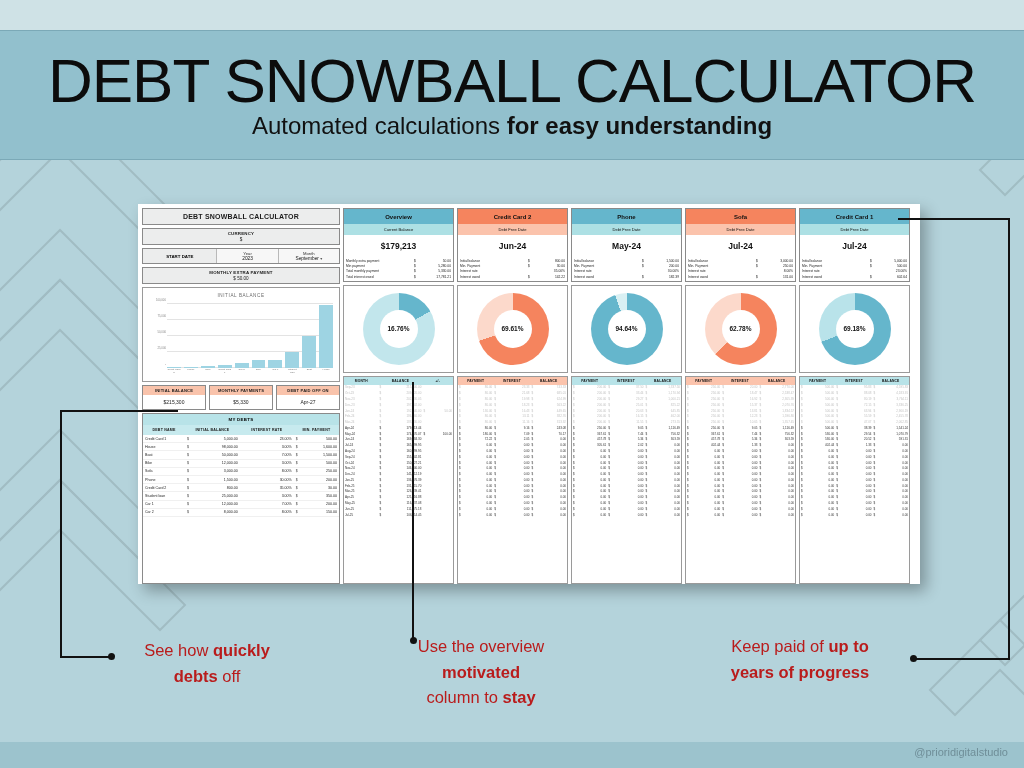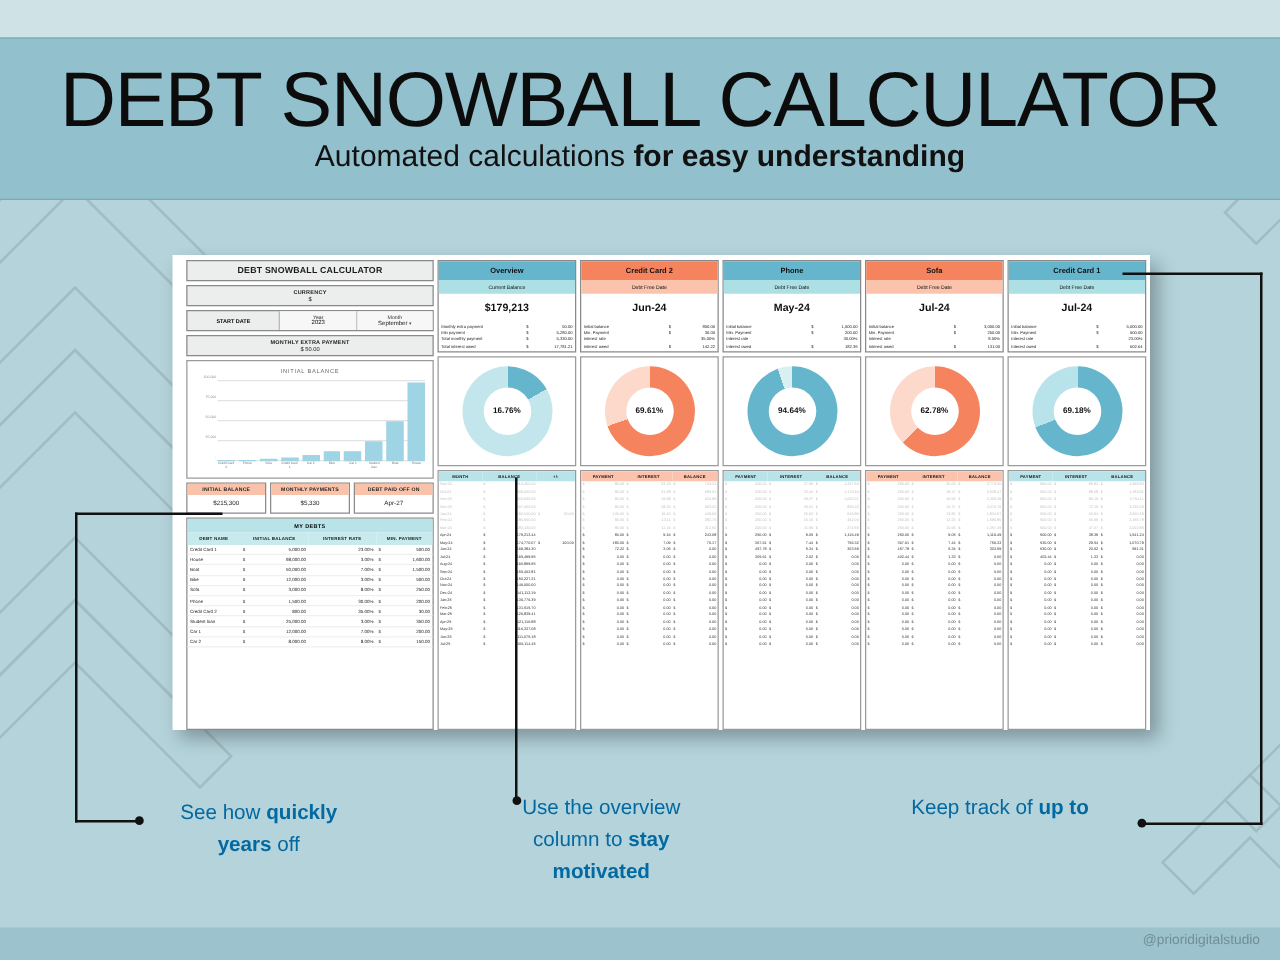--- a/index.html
+++ b/index.html
@@ -28,21 +28,20 @@
   .header .sub { font-size:24px; color:#111; font-weight:400; }
   .header .sub b { font-weight:700; }
 
   
   .sheet {
     position:absolute; left:138px; top:204px; width:782px; height:380px;
     background:#ffffff; z-index:2;
     box-shadow: 6px 7px 14px rgba(0,0,0,0.30);
     display:flex; gap:3px; padding:4px 3px 0 4px;
     font-size:3.2px;
-    justify-content:flex-end;
   }
 
   .col { display:flex; flex-direction:column; gap:3px; }
   .col-left { width:198px; }
   .col-card { width:111px; }
 
   .cell-box {
     border:1px solid #8a8a8a; background:#eceded;
     text-align:center; color:#1b1b1b;
   }
@@ -114,21 +113,21 @@
   table.atbl th { font-size:3.3px; font-weight:700; padding:2px 1px; letter-spacing:.2px; color:#111; }
   table.atbl td { font-size:3px; padding:.9px 1px; color:#333; }
   table.atbl td.num { text-align:right; }
   table.atbl td.cur { text-align:left; width:5px; }
   table.atbl tr.dim td { color:#c3c3c3; }
   .th-teal th { background:#b8e3e8; }
   .th-orange th { background:#fbc3ac; }
 
   
   .callouts { position:absolute; left:0; top:628px; width:1024px; z-index:3; }
-  .callout { position:absolute; text-align:center; font-size:16.5px; line-height:1.55; color:#0369a1; }
+  .callout { position:absolute; text-align:center; font-size:16.5px; line-height:1.55; color:#b91c1c; }
   .callout b { font-weight:700; }
   .c1 { left:112px; width:190px; top:10px; }
   .c2 { left:392px; width:178px; top:6px; }
   .c3 { left:700px; width:200px; top:6px; }
 
   .leader { position:absolute; z-index:4; }
   .ld-line { position:absolute; background:#111; }
   .ld-dot { position:absolute; width:7px; height:7px; border-radius:50%; background:#111; }
 
   .watermark { position:absolute; right:16px; bottom:10px; font-size:11px; color:#6f8e98; z-index:5; }
@@ -1494,25 +1493,26 @@
 <div class="leader" style="left:898px; top:218px; width:120px; height:445px;">
   <div class="ld-line" style="left:0; top:0; width:112px; height:2px;"></div>
   <div class="ld-line" style="left:110px; top:0; width:2px; height:442px;"></div>
   <div class="ld-line" style="left:16px; top:440px; width:96px; height:2px;"></div>
   <div class="ld-dot" style="left:12px; top:437px;"></div>
 </div>
 
 <div class="callouts">
   <div class="callout c1">
     <div><span>See how </span><b>quickly</b></div>
-    <div><b>years</b><span> off</span></div>
+    <div><b>debts</b><span> off</span></div>
   </div>
   <div class="callout c2">
     <div><span>Use the overview</span></div>
+    <div><b>motivated</b></div>
     <div><span>column to </span><b>stay</b></div>
-    <div><b>motivated</b></div>
   </div>
   <div class="callout c3">
-    <div><span>Keep track of </span><b>up to</b></div>
+    <div><span>Keep paid of </span><b>up to</b></div>
+    <div><b>years of progress</b></div>
   </div>
 </div>
 
 <div class="watermark">@prioridigitalstudio</div>
 
 </body></html>

